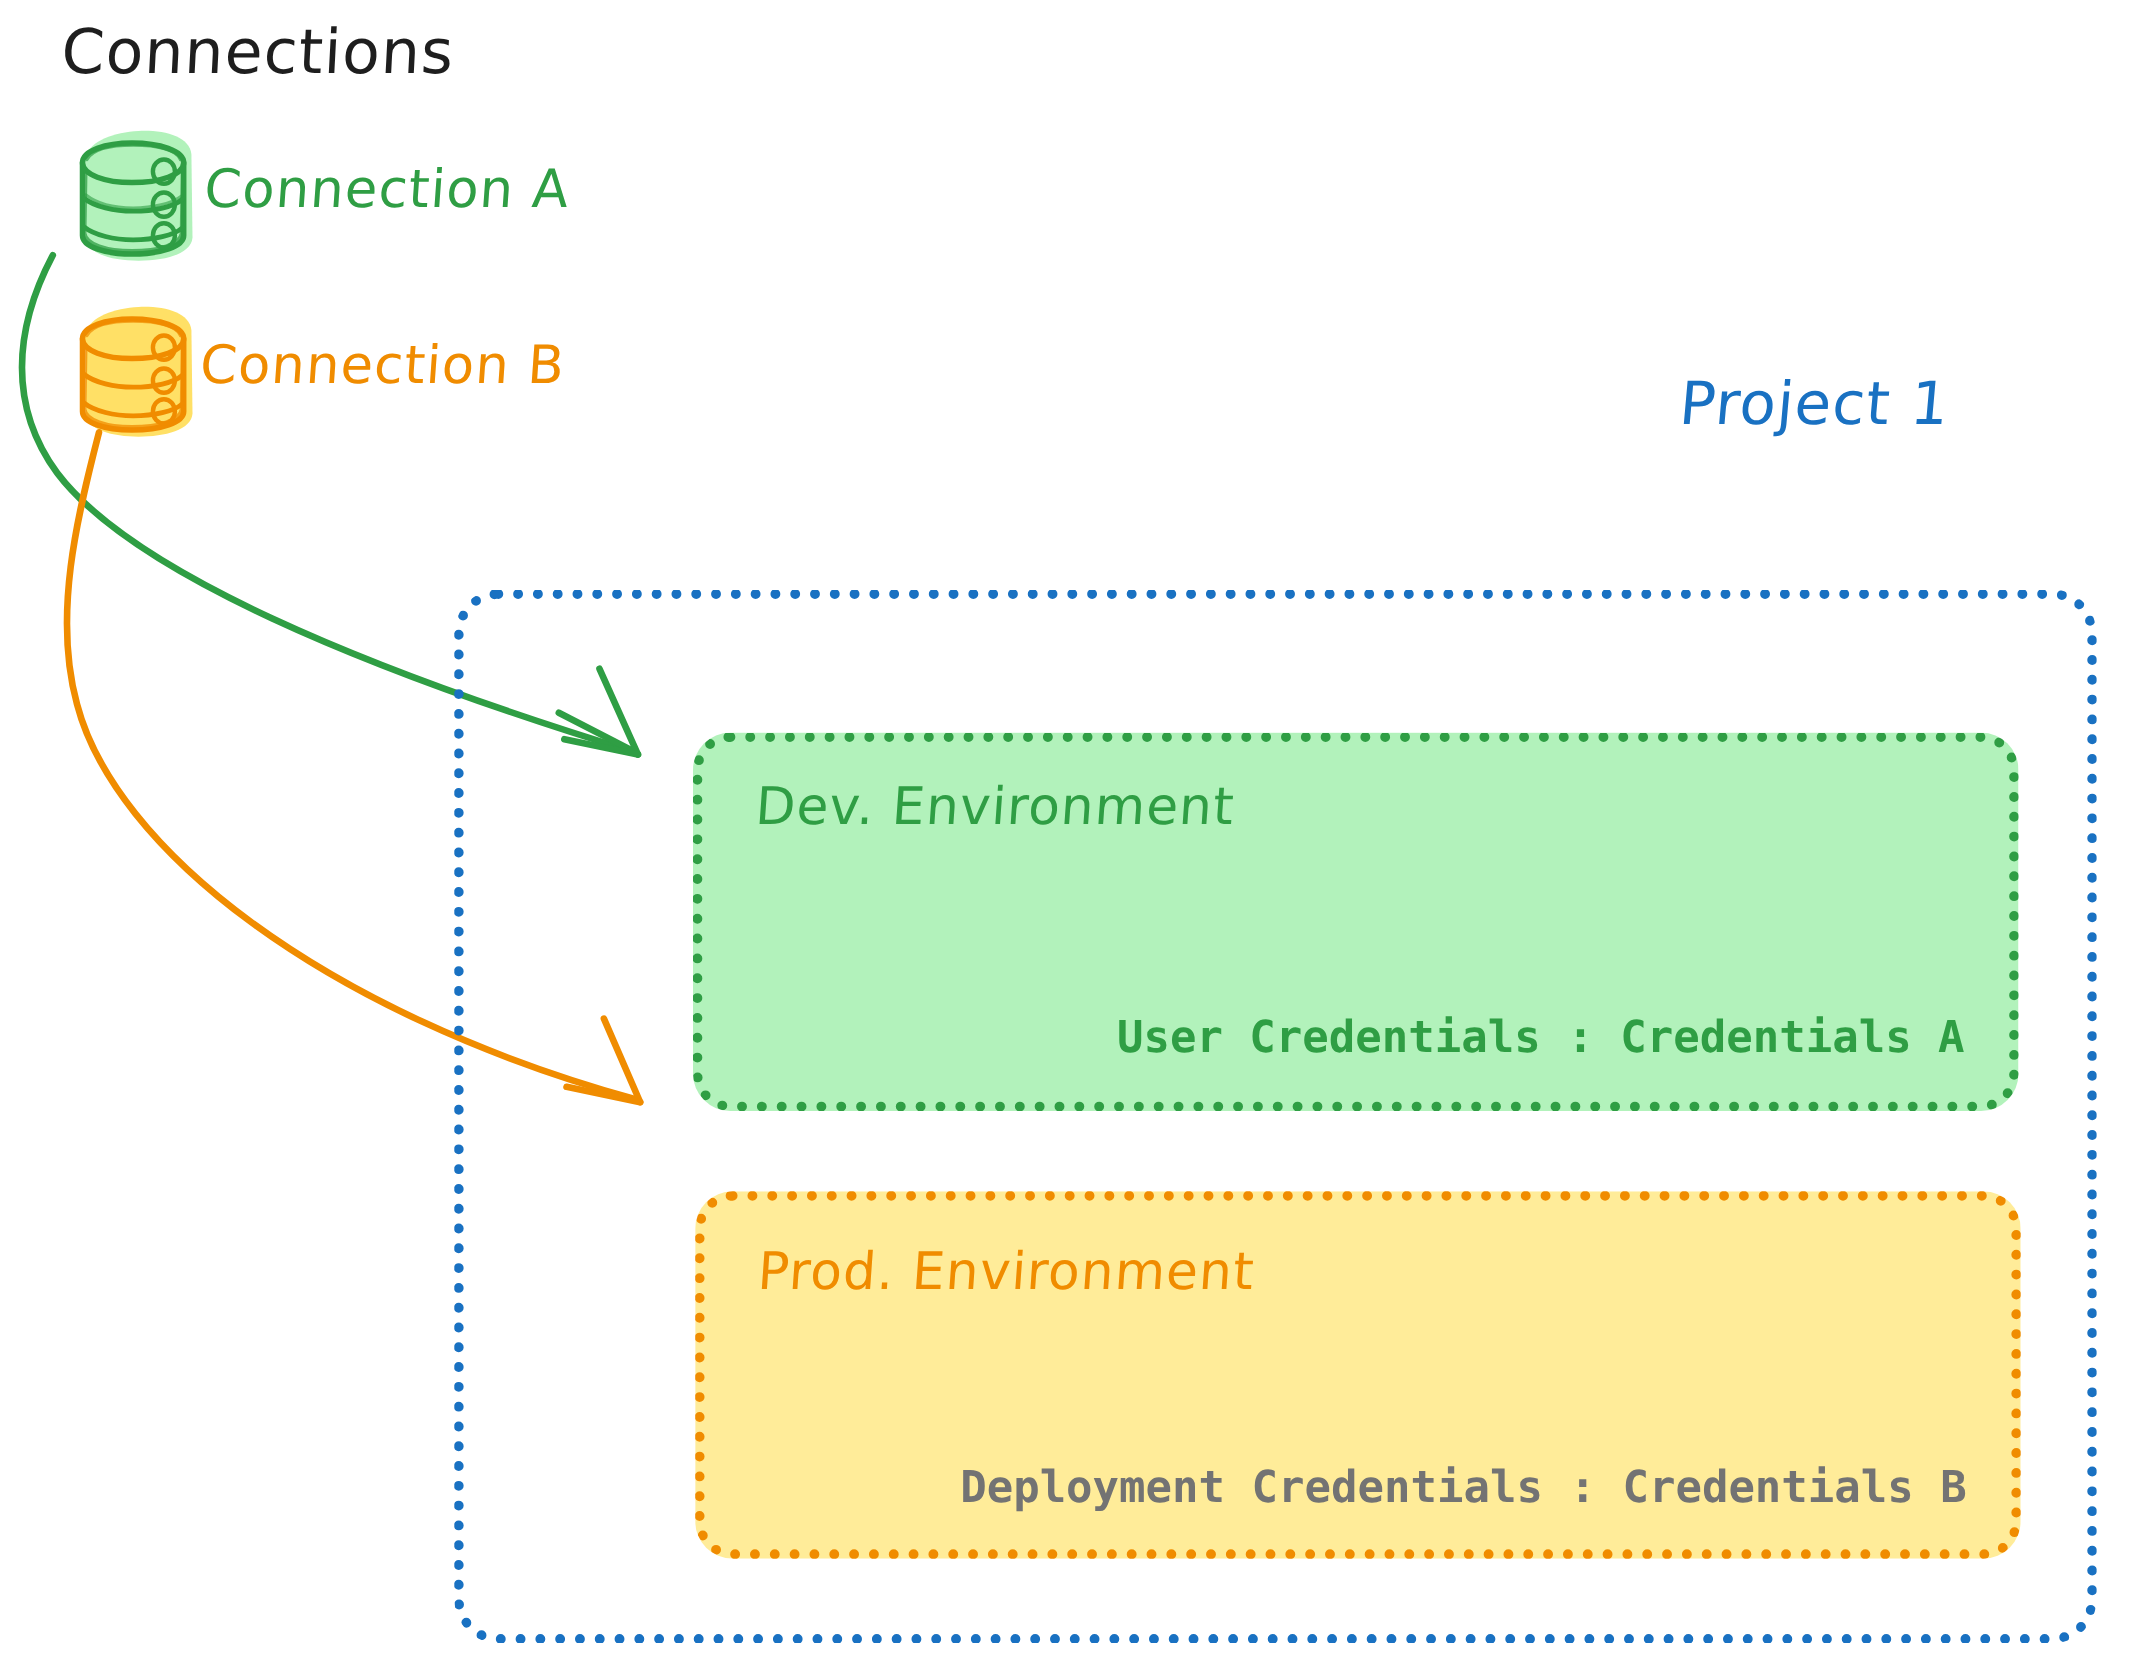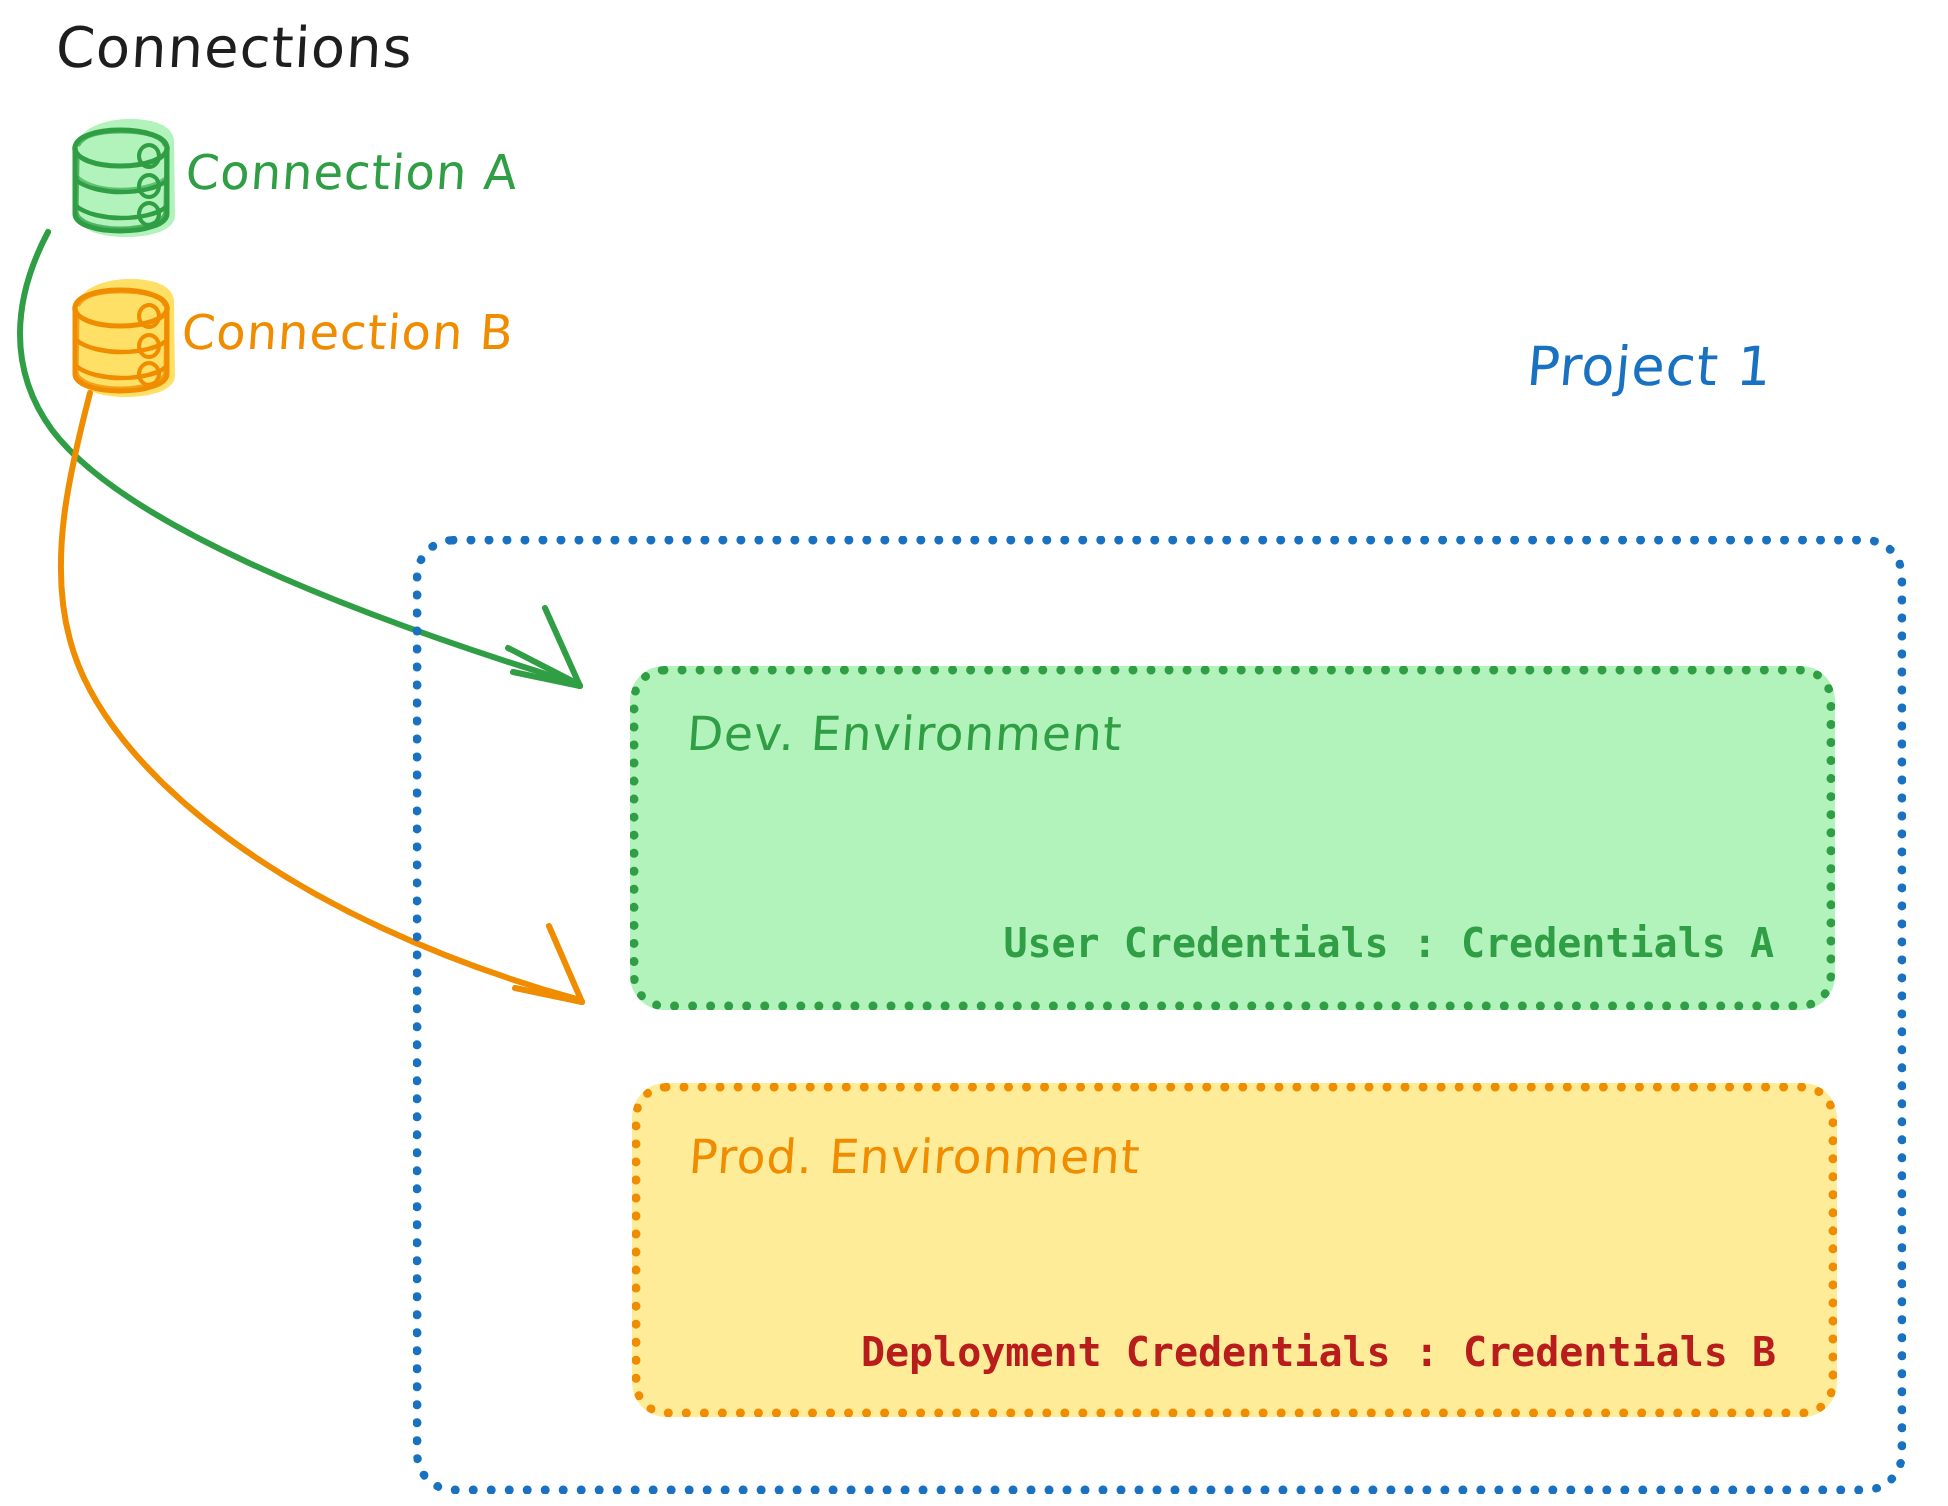--- a/index.html
+++ b/index.html
@@ -65,25 +65,25 @@
   }
 
   .env-title{
     position:absolute;font-size:47px;line-height:54px;
     transform:skewX(-4deg);
   }
   #dev-title{left:48px;top:32px;color:#2f9e44;}
   #prod-title{left:48px;top:38px;color:#f08c00;}
 
   .cred-line{
-    position:absolute;right:52px;font-size:40px;line-height:48px;
+    position:absolute;right:40px;font-size:40px;line-height:48px;
     white-space:nowrap;font-weight:700;margin-top:12px;
   }
   #dev-cred{bottom:34px;color:#2f9e44;}
-  #prod-cred{bottom:32px;color:#b91c1c;}
+  #prod-cred{bottom:32px;color:#737373;}
 
   
   #artwork{position:absolute;left:0;top:0;width:1948px;height:1506px;pointer-events:none;}
 </style>
 </head>
 <body>
 
 <div id="stage">
 
   <svg id="artwork" viewBox="0 0 1948 1506">

